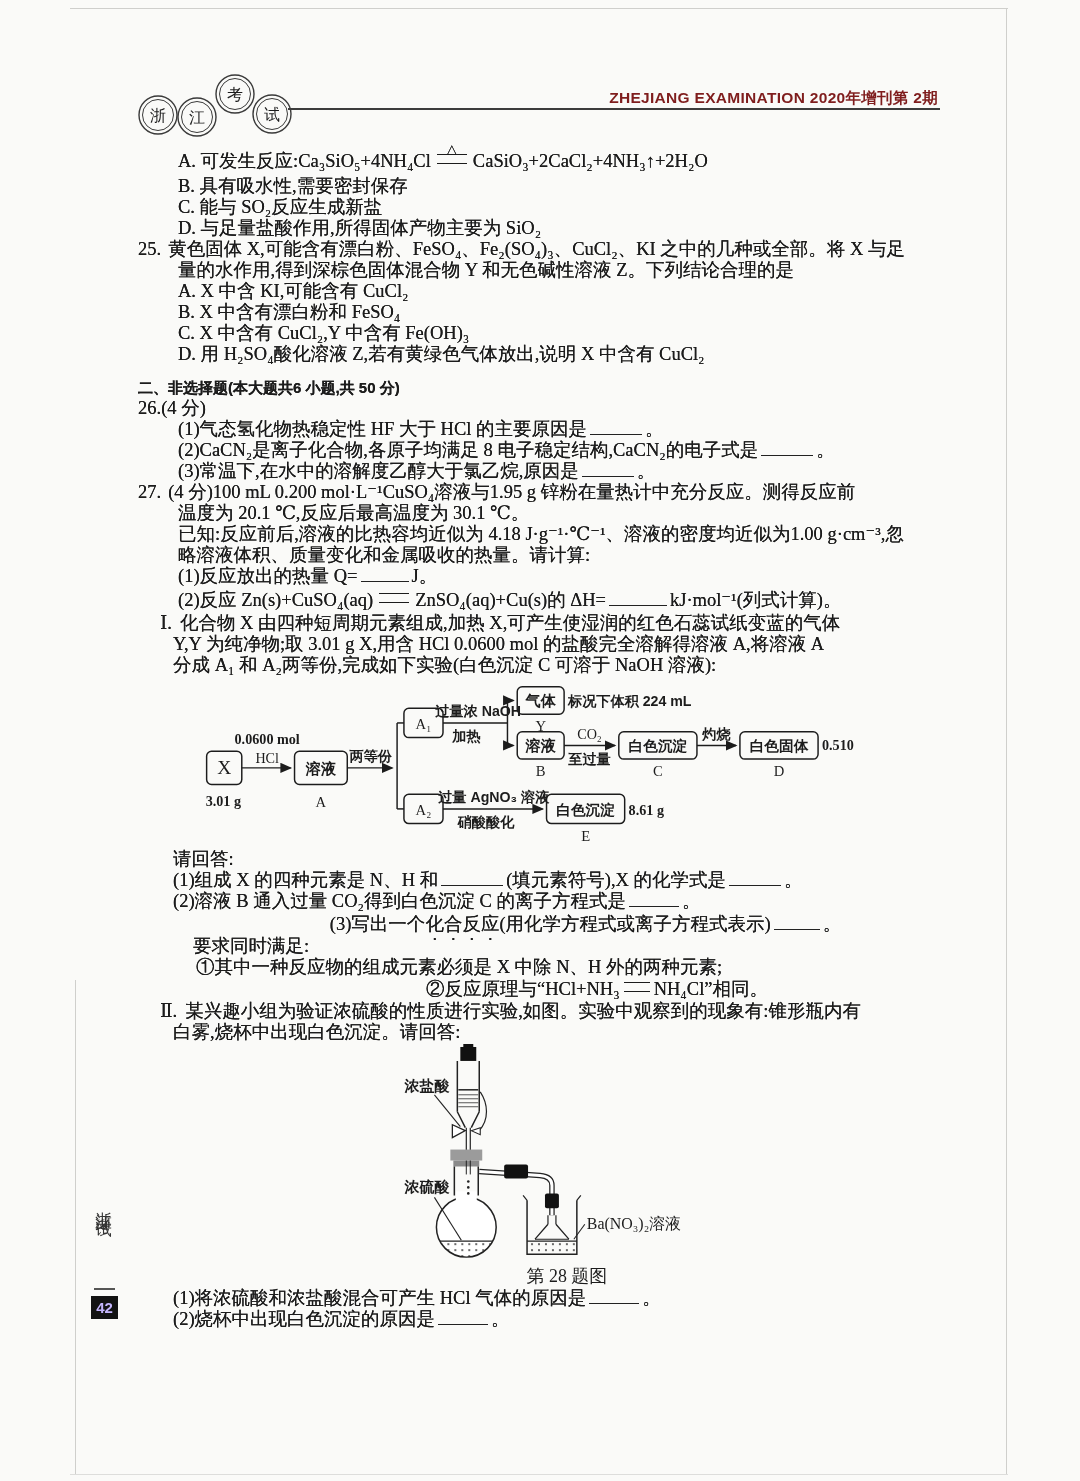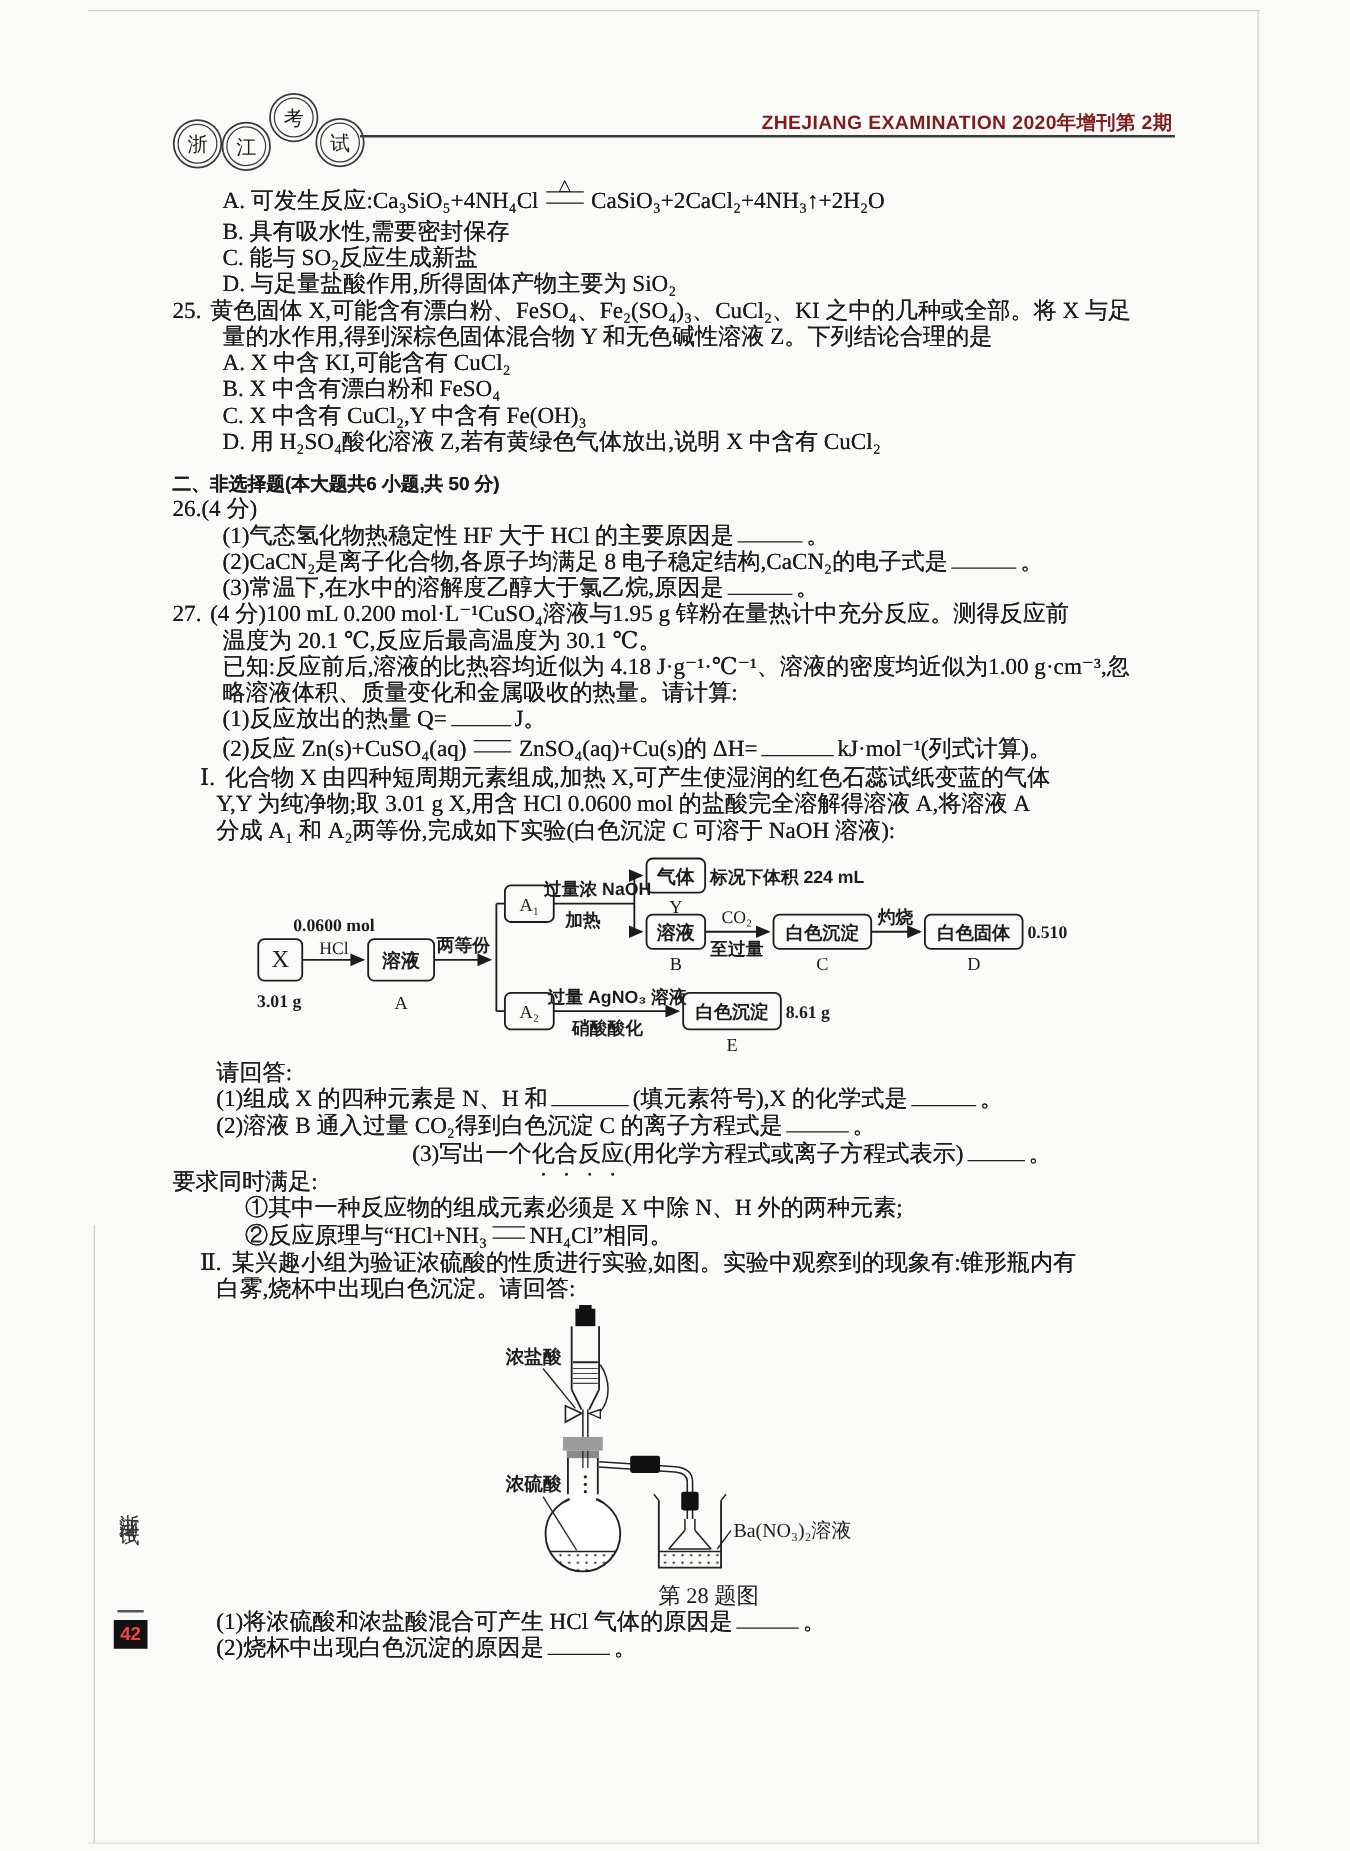--- a/index.html
+++ b/index.html
@@ -9,23 +9,23 @@
   
   .hdr-rule{position:absolute;left:288px;top:108px;width:652px;height:2px;background:#3c3c3c;}
   .hdr-right{position:absolute;right:142px;top:88px;font-family:"Liberation Sans","DejaVu Sans",sans-serif;
              font-size:15.5px;font-weight:600;letter-spacing:.3px;color:#7f1d1d;white-space:nowrap;}
   
   .content{position:absolute;left:138px;top:146px;width:860px;}
   .ln{white-space:nowrap;height:21px;line-height:21px;font-size:18.5px;text-shadow:0 0 .4px #1c1c1c;}
   .ln.tall{height:30px;line-height:30px;}
   .ln.h26{height:26px;line-height:26px;}
   .ln.h24{height:24px;line-height:24px;text-align:center;}
-  .ln.h23{height:23px;line-height:23px;}
+  .ln.h23{height:23px;line-height:23px;text-align:center;}
   .i1{margin-left:40px;} .i2{margin-left:35px;} .iL{margin-left:22px;}
-  .i3{} .i4{margin-left:58px;}
+  .i3{margin-left:55px;} .i4{margin-left:58px;}
   .qno{margin-right:7px;}
   .lbl{margin-right:8px;}
   .bold{font-weight:bold;font-family:"Liberation Sans","DejaVu Sans",sans-serif;font-size:15px;margin-top:12px;}
   .em{-webkit-text-emphasis:filled dot #1c1c1c;-webkit-text-emphasis-position:under;
       text-emphasis:filled dot #1c1c1c;text-emphasis-position:under right;}
   .blank{display:inline-block;border-bottom:1.4px solid #222;height:3px;margin:0 3px;}
   .w46{width:46px}.w48{width:48px}.w50{width:50px}.w52{width:52px}.w58{width:58px}.w62{width:62px}
   .eqs{display:inline-block;width:30px;height:8px;border-top:1.6px solid #1c1c1c;border-bottom:1.6px solid #1c1c1c;
        margin:0 6px;position:relative;vertical-align:3px;}
   .eqs.small{width:26px;margin:0 4px;}
@@ -35,21 +35,21 @@
   .flowsvg{display:block;margin:3px 0 2px 59px;}
   .appsvg{display:block;margin:1px 0 0 252px;}
   svg text{fill:#1c1c1c;font-family:"Liberation Serif","DejaVu Serif",serif;}
   svg .cjkb{font-family:"Liberation Sans","DejaVu Sans",sans-serif;font-weight:bold;}
   svg .mass{font-weight:bold;}
   
   .side-label{position:absolute;left:92px;top:1198px;writing-mode:vertical-rl;letter-spacing:3px;
               font-size:16.5px;color:#333;}
   .side-rule{position:absolute;left:94px;top:1288px;width:21px;height:2px;background:#555;}
   .page-box{position:absolute;left:91px;top:1296px;width:27px;height:23px;background:#121212;
-            color:#ef4444;font-family:"Liberation Sans","DejaVu Sans",sans-serif;font-weight:bold;
+            color:#c4b5fd;font-family:"Liberation Sans","DejaVu Sans",sans-serif;font-weight:bold;
             font-size:15px;display:flex;align-items:center;justify-content:center;}
 </style>
 </head>
 <body>
 
 <div class="page">
 
   <div class="edge" style="left:70px;top:8px;width:938px;height:1px;"></div>
   <div class="edge" style="left:1006px;top:8px;width:1px;height:1466px;"></div>
   <div class="edge" style="left:75px;top:980px;width:1px;height:494px;"></div>

